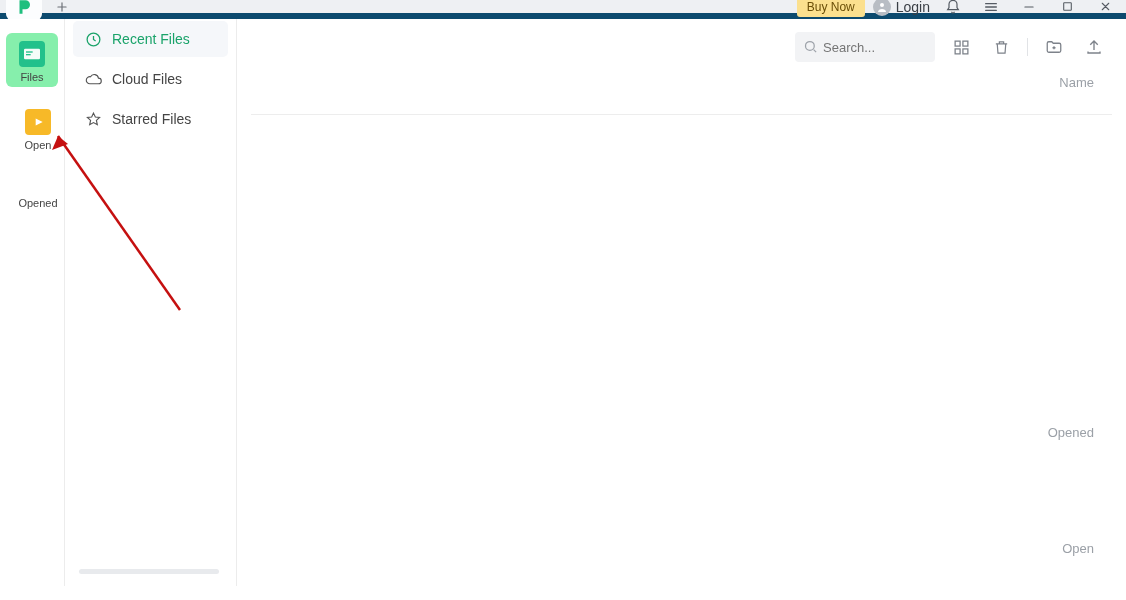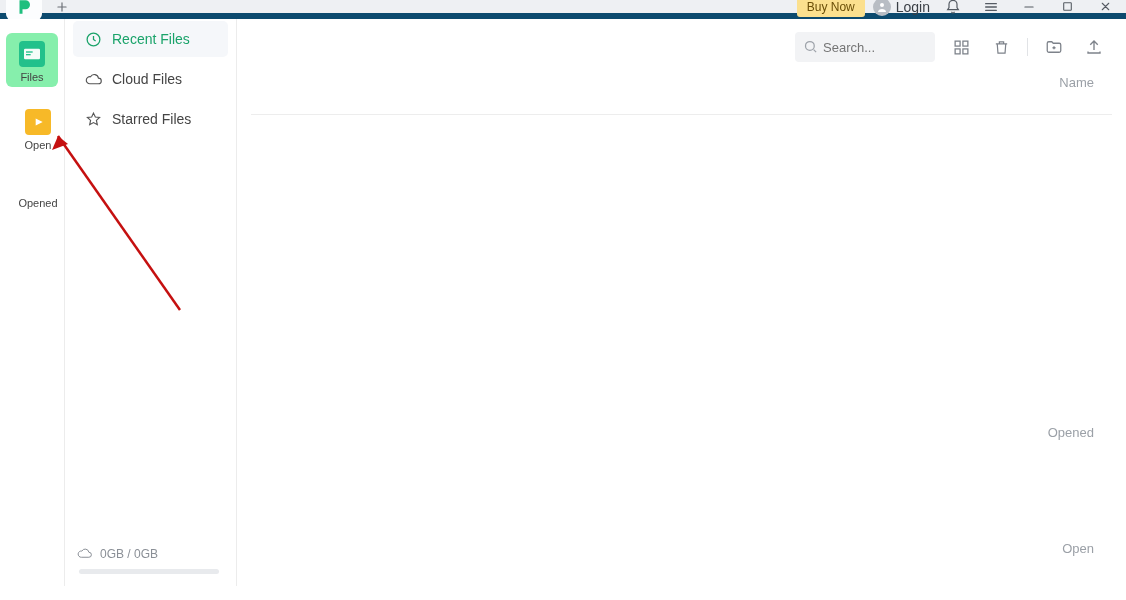--- a/index.html
+++ b/index.html
@@ -158,26 +158,20 @@
         </svg>
       <span>Cloud Files</span>
     </div>
     <div class="side-item">
       <svg width="17" height="17" viewBox="0 0 24 24" fill="none" stroke="#555" stroke-width="1.6">
           <path d="M12 3l2.6 5.6 6 .6-4.5 4.1 1.3 6-5.4-3-5.4 3 1.3-6L3.4 9.2l6-.6z"></path>
         </svg>
       <span>Starred Files</span>
     </div>
     <div class="side-spacer"></div>
-    <div class="storage">
-      <svg width="15" height="15" viewBox="0 0 24 24" fill="none" stroke="#8a8f96" stroke-width="1.6">
-          <path d="M7 18a5 5 0 1 1 .8-9.9A6 6 0 0 1 19 10a4 4 0 0 1 0 8H7z"></path>
-        </svg>
-      <span>0GB / 0GB</span>
-    </div>
     <div class="storage-bar"></div>
   </div>
 
   <div class="main">
     <div class="toolbar">
       <div class="search">
         <span class="search-icon">
           <svg width="15" height="15" viewBox="0 0 24 24" fill="none" stroke="#9da2a9" stroke-width="2">
               <circle cx="11" cy="11" r="7"></circle>
               <path d="M21 21l-4-4"></path>

